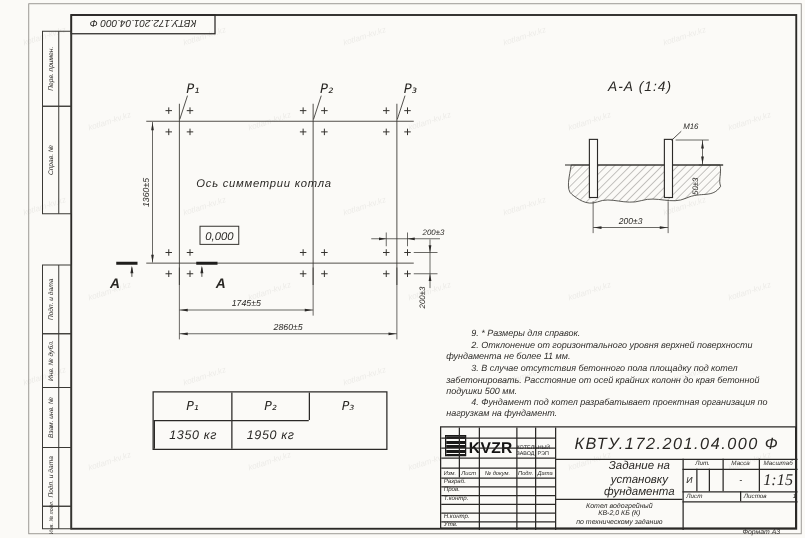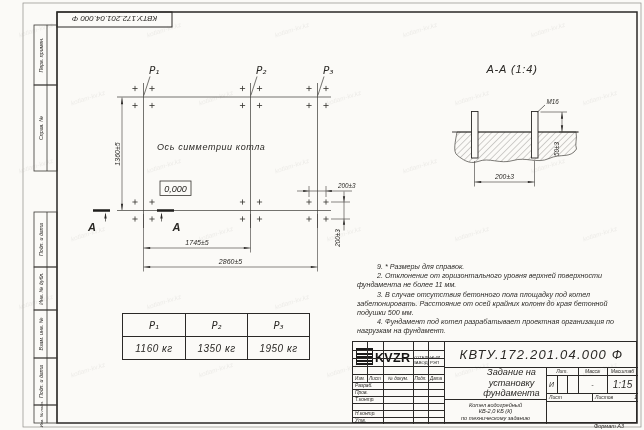--- a/index.html
+++ b/index.html
@@ -213,21 +213,20 @@
     <p>9. * Размеры для справок.</p>
     <p>2. Отклонение от горизонтального уровня верхней поверхности фундамента не более 11 мм.</p>
     <p>3. В случае отсутствия бетонного пола площадку под котел забетонировать. Расстояние от осей крайних колонн до края бетонной подушки 500 мм.</p>
     <p>4. Фундамент под котел разрабатывает проектная организация по нагрузкам на фундамент.</p>
   </div>
 
   <div id="loads" class="abs">
     <div class="cell r0 c0">P₁</div>
     <div class="cell r0">P₂</div>
     <div class="cell r0">P₃</div>
-    <div class="cell r1 c0">1160 кг</div>
     <div class="cell r1">1350 кг</div>
     <div class="cell r1">1950 кг</div>
   </div>
 
   <div id="tblock" class="abs">
 
     <div class="vl" style="left:14px;top:0;height:40px;"></div>
     <div class="vl" style="left:30px;top:0;height:82px;"></div>
     <div class="vl" style="left:60px;top:0;height:82px;"></div>
     <div class="vl" style="left:75px;top:0;height:82px;"></div>
@@ -278,21 +277,21 @@
     <div class="celll role" style="top:47px;">Пров.</div>
     <div class="celll role" style="top:54px;">Т.контр.</div>
     <div class="celll role" style="top:68px;">Н.контр.</div>
     <div class="celll role" style="top:75px;">Утв.</div>
 
     <div class="cellc" style="left:193px;top:25px;width:32px;height:8px;font-size:5px;">Лит.</div>
     <div class="cellc" style="left:225px;top:25px;width:29px;height:8px;font-size:5px;">Масса</div>
     <div class="cellc" style="left:254px;top:25px;width:31px;height:8px;font-size:5px;">Масштаб</div>
     <div class="cellc" style="left:193px;top:33px;width:11px;height:18px;font-size:7px;">И</div>
     <div class="cellc" style="left:225px;top:33px;width:29px;height:18px;font-size:7px;">-</div>
-    <div class="cellc" style="left:254px;top:33px;width:31px;height:18px;font-size:10px;">1:15</div>
+    <div class="cellc" style="left:254px;top:33px;width:31px;height:18px;font-size:13px;font-family:Liberation Serif, serif;">1:15</div>
 
     <div class="celll" style="left:193px;top:51px;width:46px;height:8px;font-size:5px;padding-left:3px;">Лист</div>
     <div class="celll" style="left:239px;top:51px;width:42px;height:8px;font-size:5px;padding:0 3px;justify-content:space-between;">
       <span>Листов</span>
       <span>1</span>
     </div>
 
     <div id="logo-area">
       <div id="logo-sq"></div>
       <div id="logo-txt">KVZR</div>

